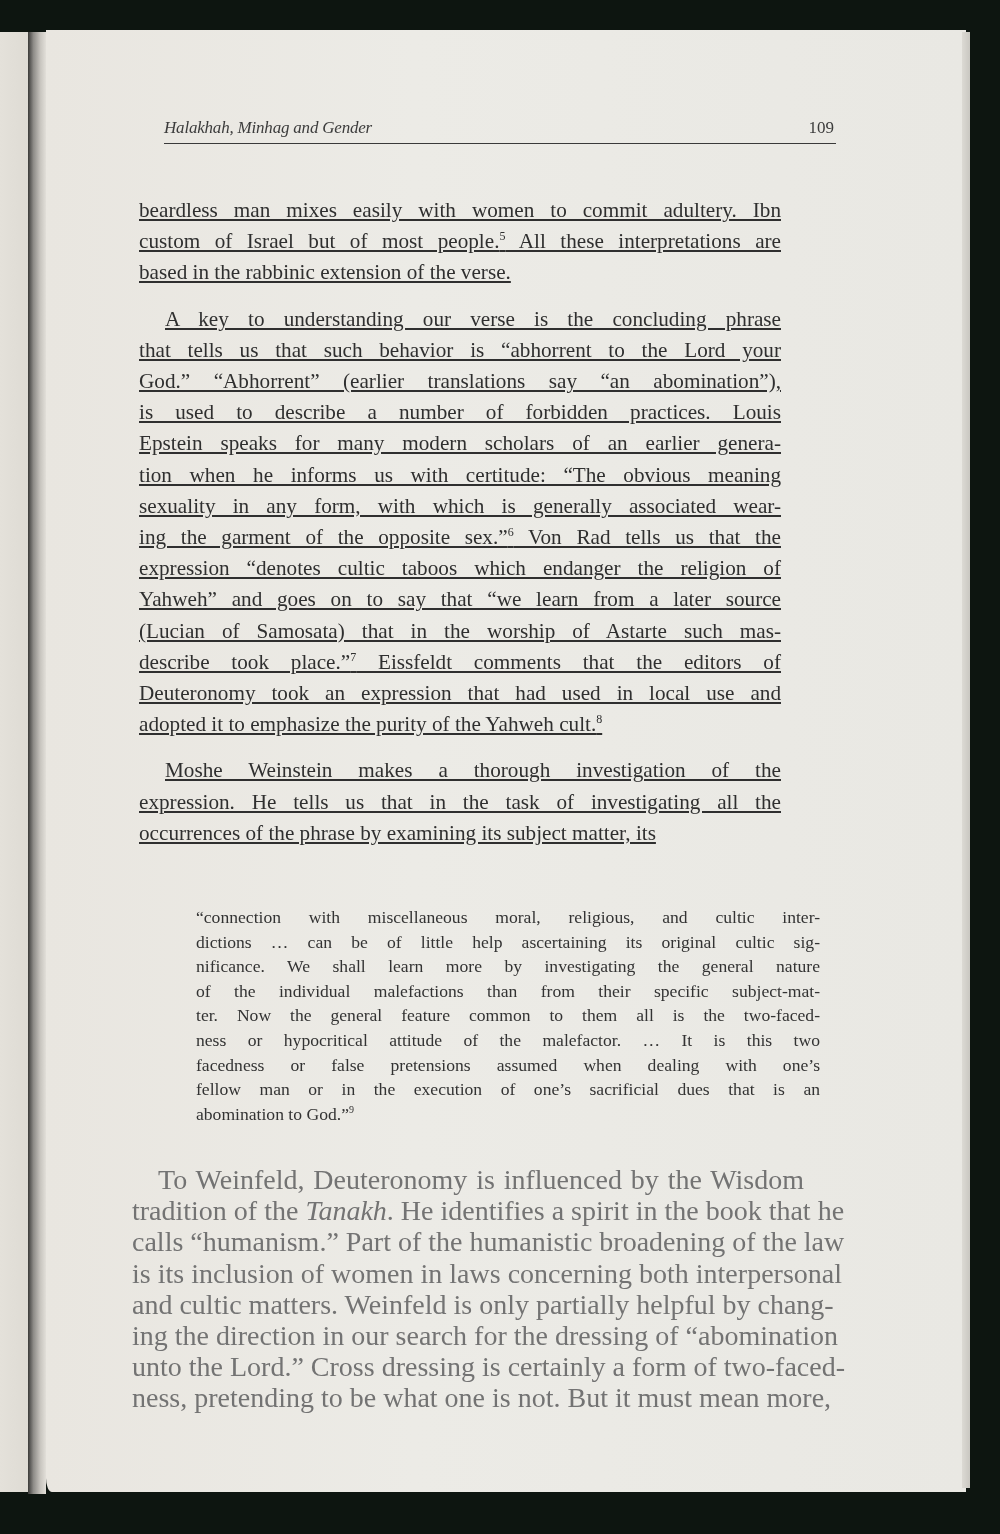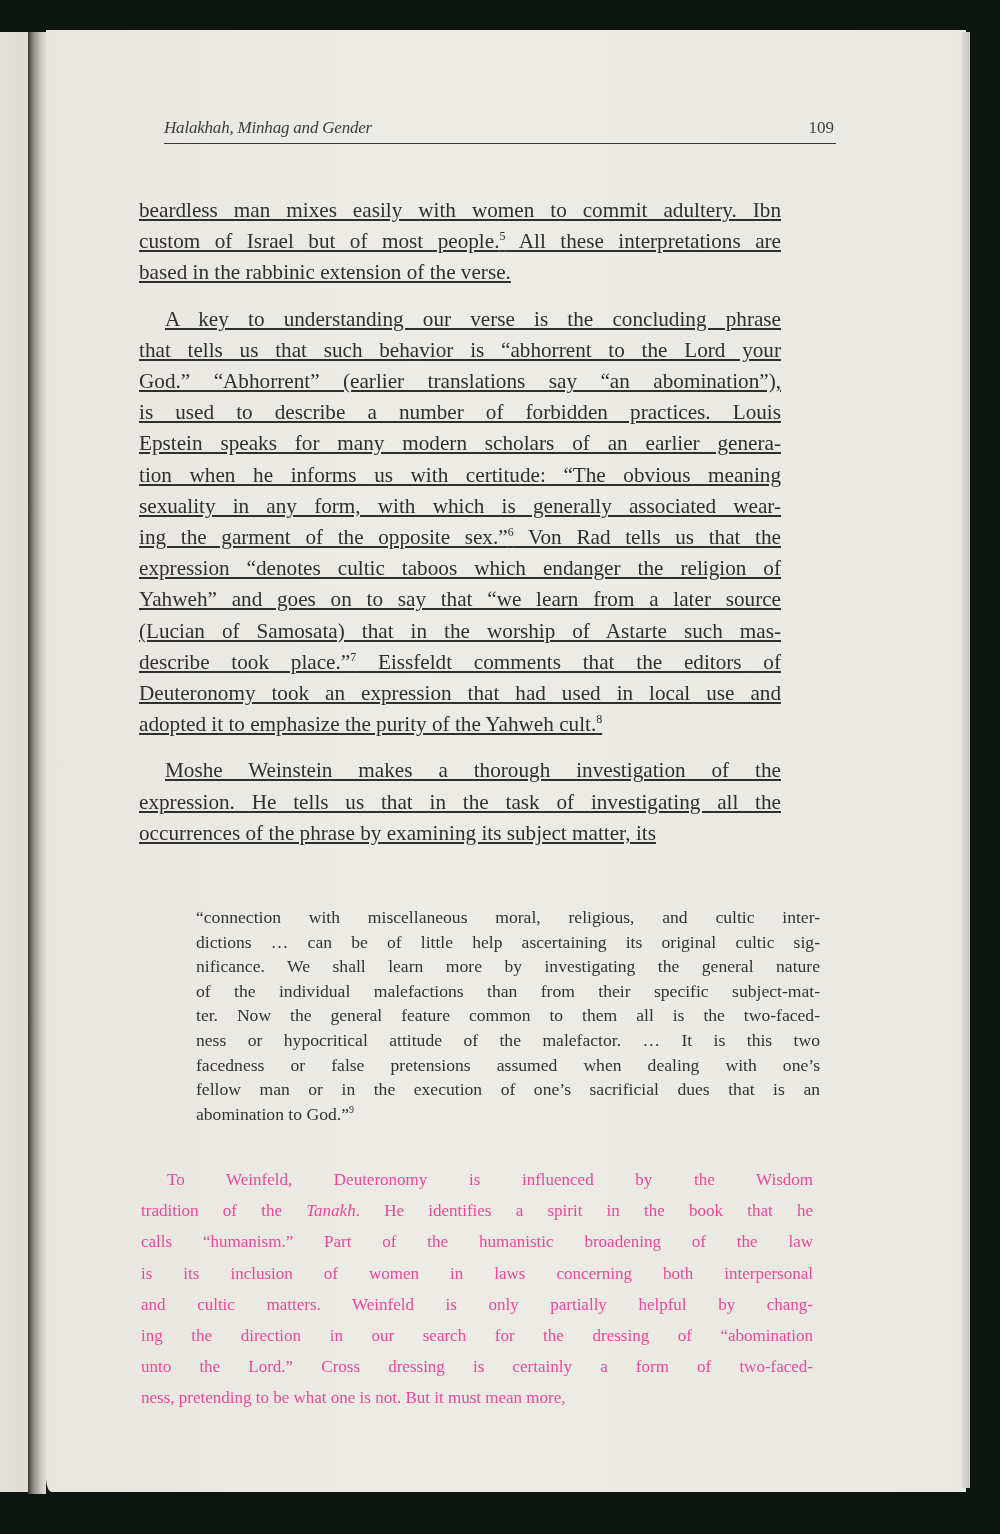--- a/index.html
+++ b/index.html
@@ -51,23 +51,23 @@
     .line { display: block; text-align: justify; text-align-last: justify; white-space: nowrap; }
     .line.last { text-align-last: left; }
     sup { font-size: 12px; line-height: 0; vertical-align: 8px; }
     .blockquote {
       position: absolute; left: 174px; top: 905px; width: 624px;
       color: #333;
       font-size: 17.6px; line-height: 24.6px; margin-left: 22px;
     }
     .blockquote sup { font-size: 10px; vertical-align: 7px; }
     .tail-text {
-      position: absolute; left: 141px; top: 1164px; width: 672px;
-      color: #ec4899;
-      font-size: 17px; line-height: 31.2px;
+      position: absolute; left: 132px; top: 1164px; width: 672px;
+      color: #737373;
+      font-size: 28px; line-height: 31.2px;
     }
     em { font-style: italic; }
   </style>
 </head>
 <body>
 
 <div class="left-page"></div>
 <div class="gutter"></div>
 <div class="page"></div>
 <div class="page-edge"></div>

